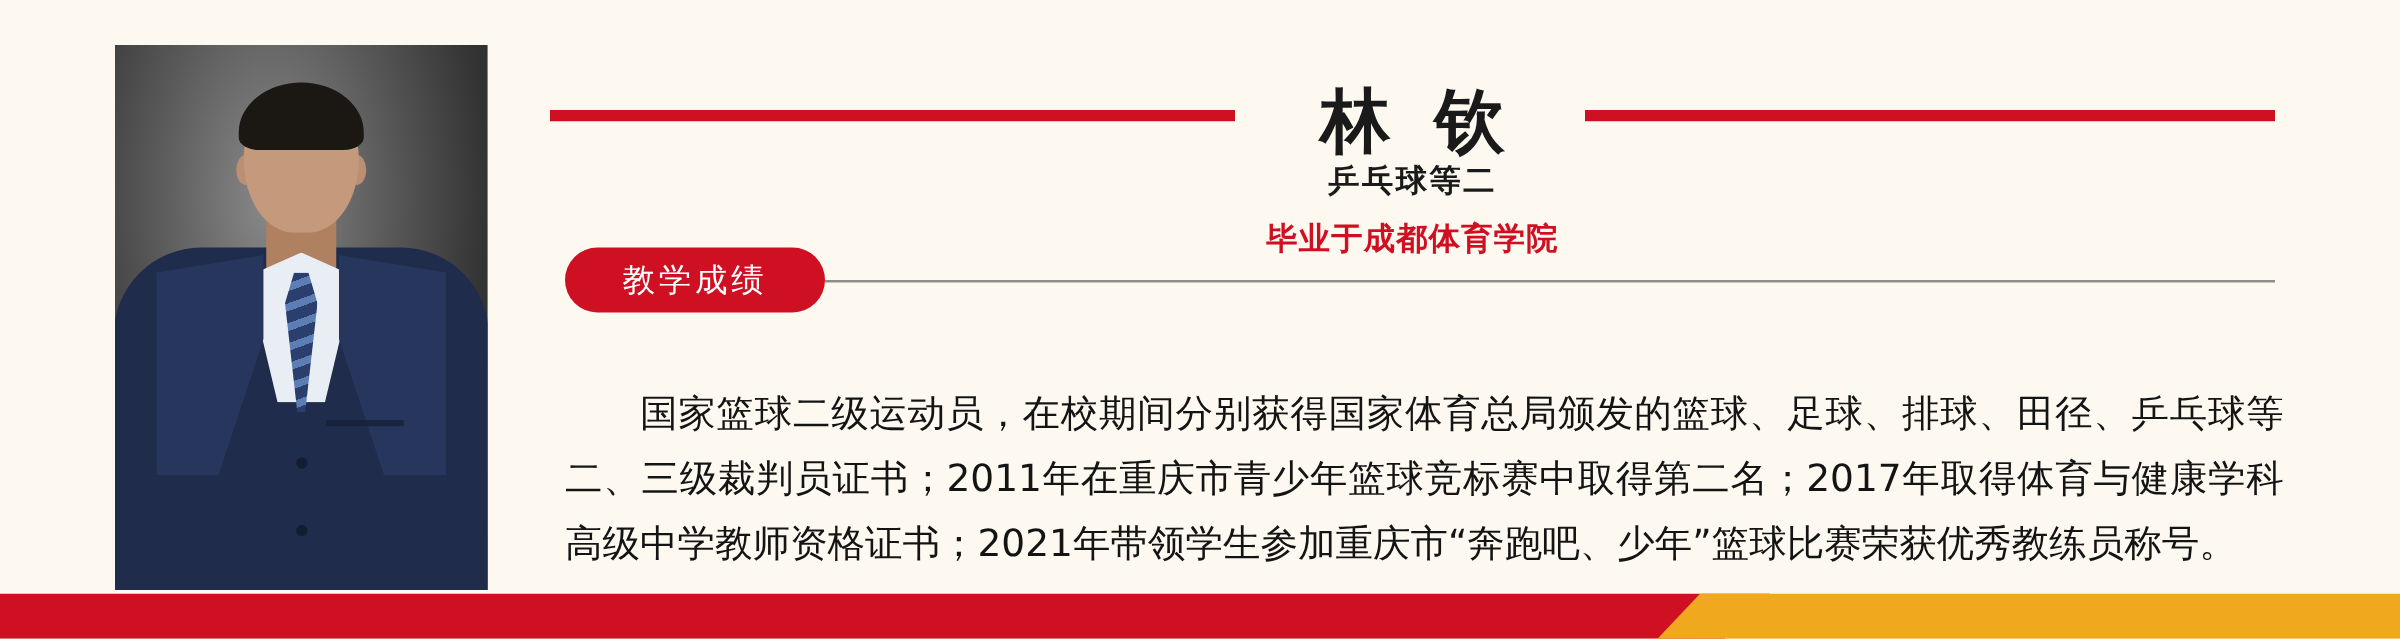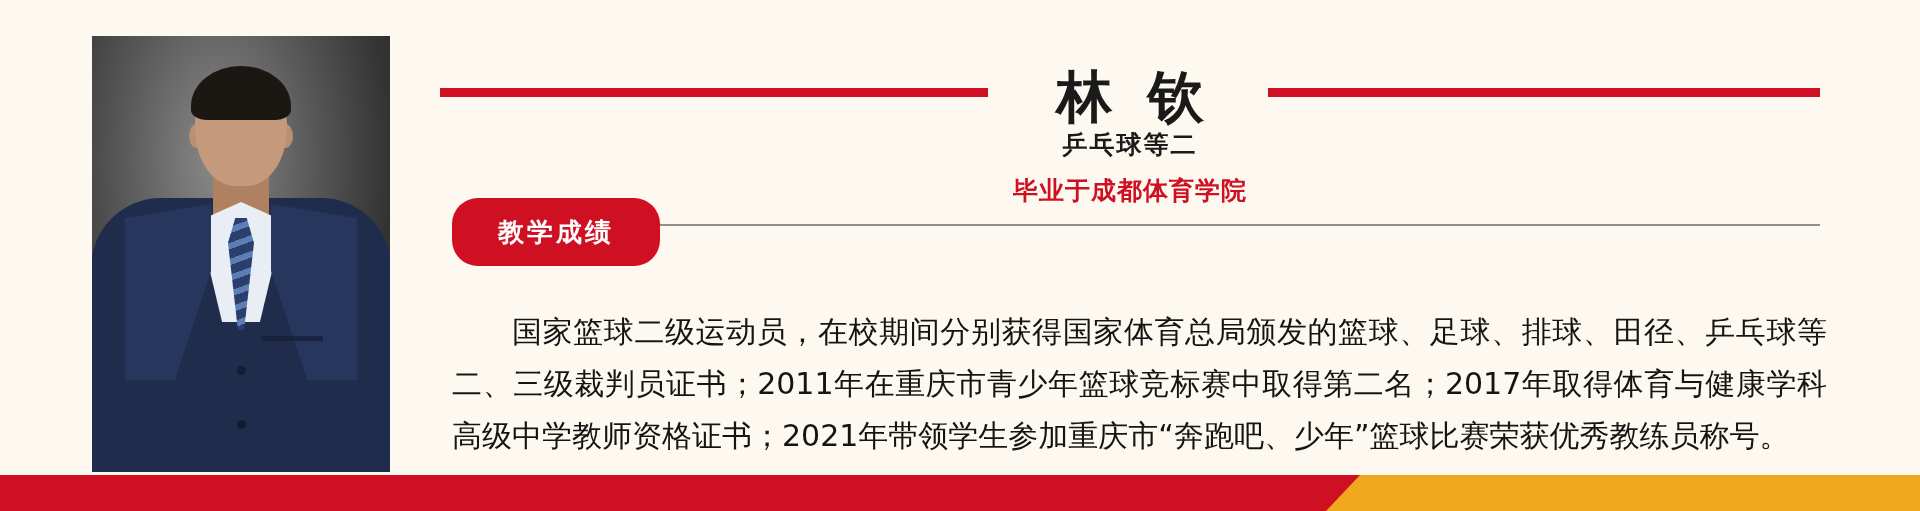--- a/index.html
+++ b/index.html
@@ -189,26 +189,26 @@
     letter-spacing: 1px;
     color: #cf1022;
   }
 
   
   .tag {
     position: absolute;
     left: 452px;
     top: 198px;
     width: 208px;
-    height: 68px;
+    height: 52px;
     background: #cf1022;
     border-radius: 26px;
     color: #ffffff;
     font-size: 26px;
-    font-weight: bold;
+    font-weight: normal;
     letter-spacing: 3px;
     display: flex;
     align-items: center;
     justify-content: center;
   }
   .tag-rule {
     position: absolute;
     left: 660px;
     top: 224px;
     width: 1160px;

